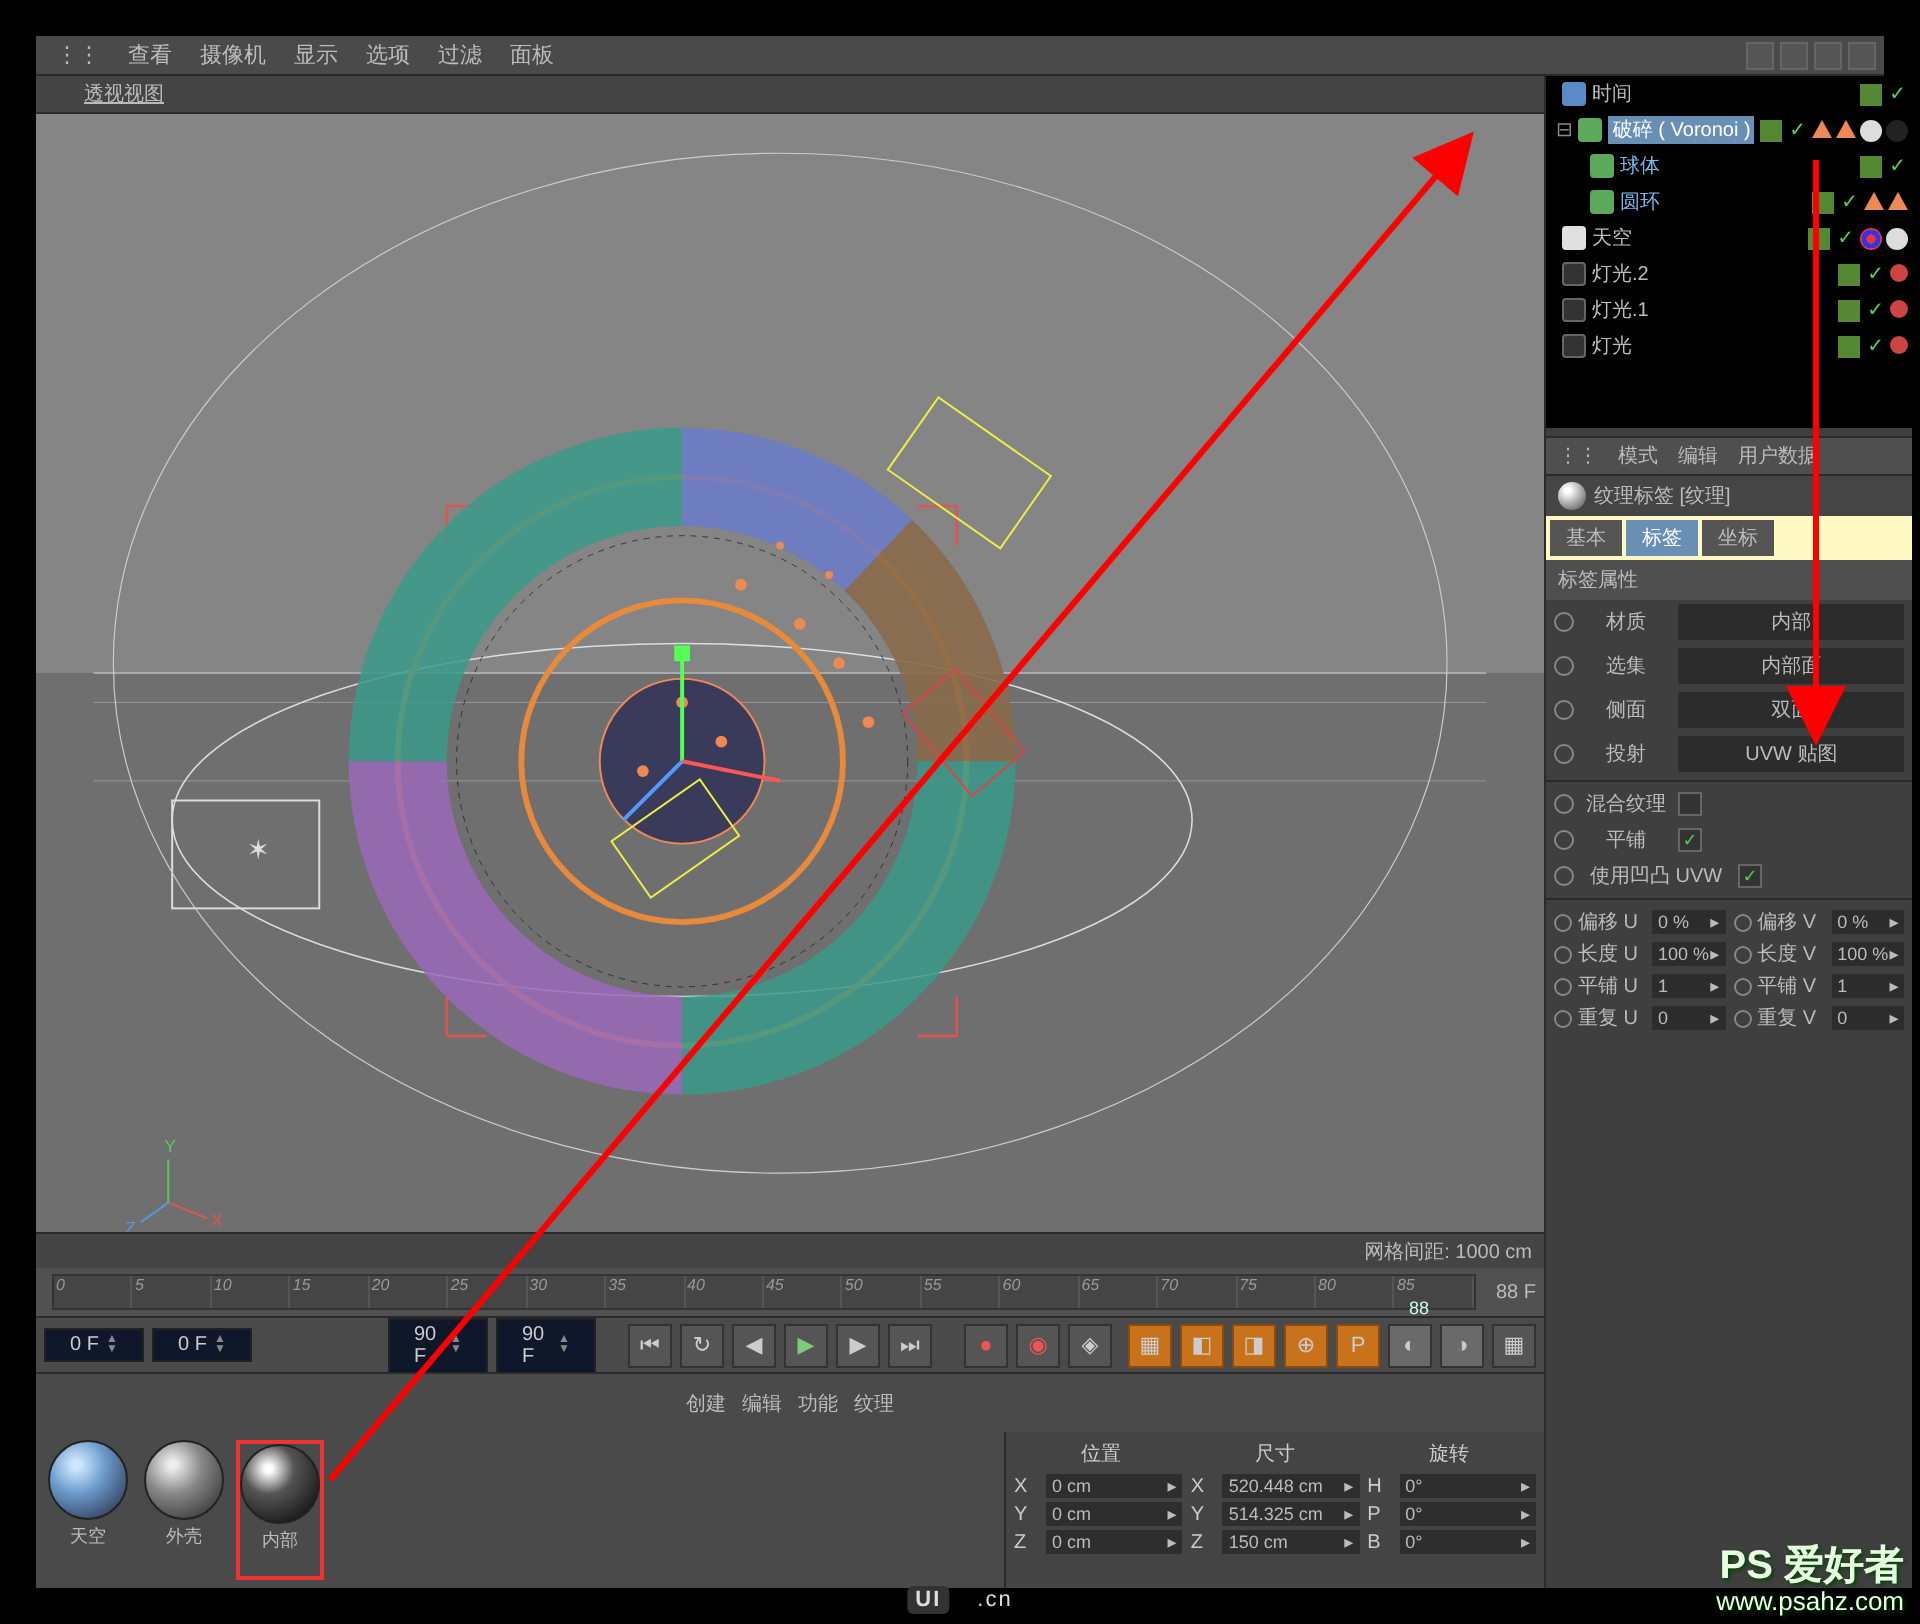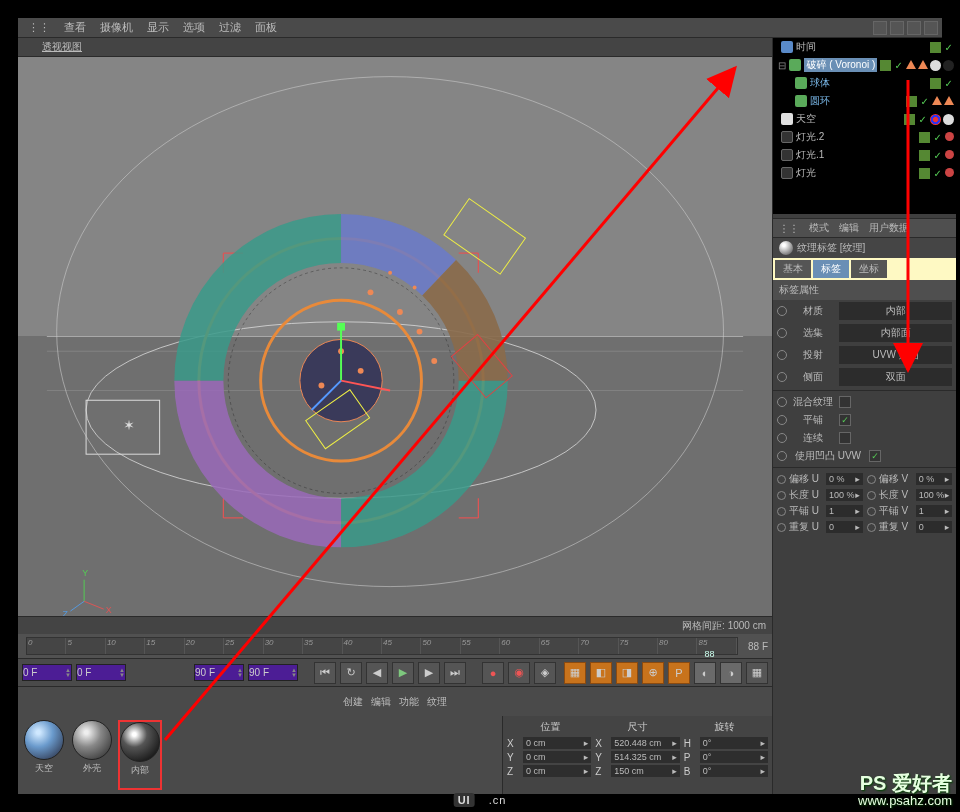--- a/index.html
+++ b/index.html
@@ -16,21 +16,21 @@
 .viewport{flex:1;background:linear-gradient(180deg,#858585 0%,#858585 50%,#6f6f6f 50%,#6f6f6f 100%);position:relative;overflow:hidden;}
 .viewport svg{position:absolute;inset:0;width:100%;height:100%;}
 .vp-footer{height:18px;background:#444;display:flex;justify-content:flex-end;align-items:center;padding:0 6px;font-size:10px;border-top:1px solid #2a2a2a;}
 .timeline{height:24px;background:#515151;position:relative;display:flex;align-items:center;padding:0 4px;}
 .timeline-track{flex:1;height:18px;background:#454545;position:relative;margin:0 4px;border:1px solid #333;}
 .timeline-track .playhead{position:absolute;right:6px;top:0;bottom:0;width:43px;background:#7f1d1d;color:#cfe;font-size:9px;display:flex;align-items:center;justify-content:center;margin-top:16px;}
 .timeline-track .ticks{position:absolute;inset:0;display:flex;}
 .timeline-track .ticks i{flex:1;border-right:1px solid #555;height:100%;font-size:8px;color:#999;padding-left:1px;}
 .timeline .frame-label{margin-left:6px;font-size:10px;}
 .transport{height:28px;background:#4a4a4a;display:flex;align-items:center;padding:0 4px;gap:4px;border-top:1px solid #2a2a2a;}
-.num-field{background:#4c1d95;color:#ccc;padding:2px 0;font-size:10px;width:50px;display:flex;justify-content:space-between;align-items:center;border:1px solid #222;}
+.num-field{background:#0f172a;color:#ccc;padding:2px 12px;font-size:10px;width:50px;display:flex;justify-content:space-between;align-items:center;border:1px solid #222;}
 .num-field .spin{display:flex;flex-direction:column;font-size:6px;line-height:5px;color:#888;}
 .tbtn{width:22px;height:22px;background:#555;border:1px solid #333;display:flex;align-items:center;justify-content:center;color:#ccc;font-size:11px;cursor:pointer;}
 .tbtn.play{color:#7ec87e;}
 .tbtn.orange{background:#c8731c;border-color:#8a4a10;}
 .tbtn.on{background:#6a6a6a;}
 .spacer{flex:1;}
 .mat-row{height:30px;background:#4a4a4a;display:flex;align-items:center;padding:0 4px;gap:8px;border-top:1px solid #2a2a2a;justify-content:center;}
 .mat-row span{font-size:10px;cursor:pointer;}
 .materials{height:78px;background:#4a4a4a;display:flex;padding:4px;gap:4px;}
 .mat{width:44px;display:flex;flex-direction:column;align-items:center;gap:2px;}
@@ -416,43 +416,38 @@
           <span class="plab">材质</span>
           <span class="pval">内部</span>
         </div>
       <div class="prop">
           <span class="dot"></span>
           <span class="plab">选集</span>
           <span class="pval">内部面</span>
         </div>
       <div class="prop">
           <span class="dot"></span>
+          <span class="plab">侧面</span>
+          <span class="pval">双面</span>
+        </div>
+      <div class="prop">
+          <span class="dot"></span>
           <span class="plab">投射</span>
           <span class="pval">UVW 贴图</span>
         </div>
-      <div class="prop">
-          <span class="dot"></span>
-          <span class="plab">侧面</span>
-          <span class="pval">双面</span>
-        </div>
       <div class="sep"></div>
       <div class="prop">
           <span class="dot"></span>
           <span class="plab">混合纹理</span>
           <span class="chk"></span>
         </div>
       <div class="prop">
           <span class="dot"></span>
           <span class="plab">平铺</span>
           <span class="chk">✓</span>
-        </div>
-      <div class="prop">
-          <span class="dot"></span>
-          <span class="plab">连续</span>
-          <span class="chk"></span>
         </div>
       <div class="prop">
           <span class="dot"></span>
           <span class="plab" style="width:74px">使用凹凸 UVW</span>
           <span class="chk">✓</span>
         </div>
       <div class="sep"></div>
       <div class="uv-grid" id="uvgrid">
           <div class="uvrow">
             <div class="uvcell">

